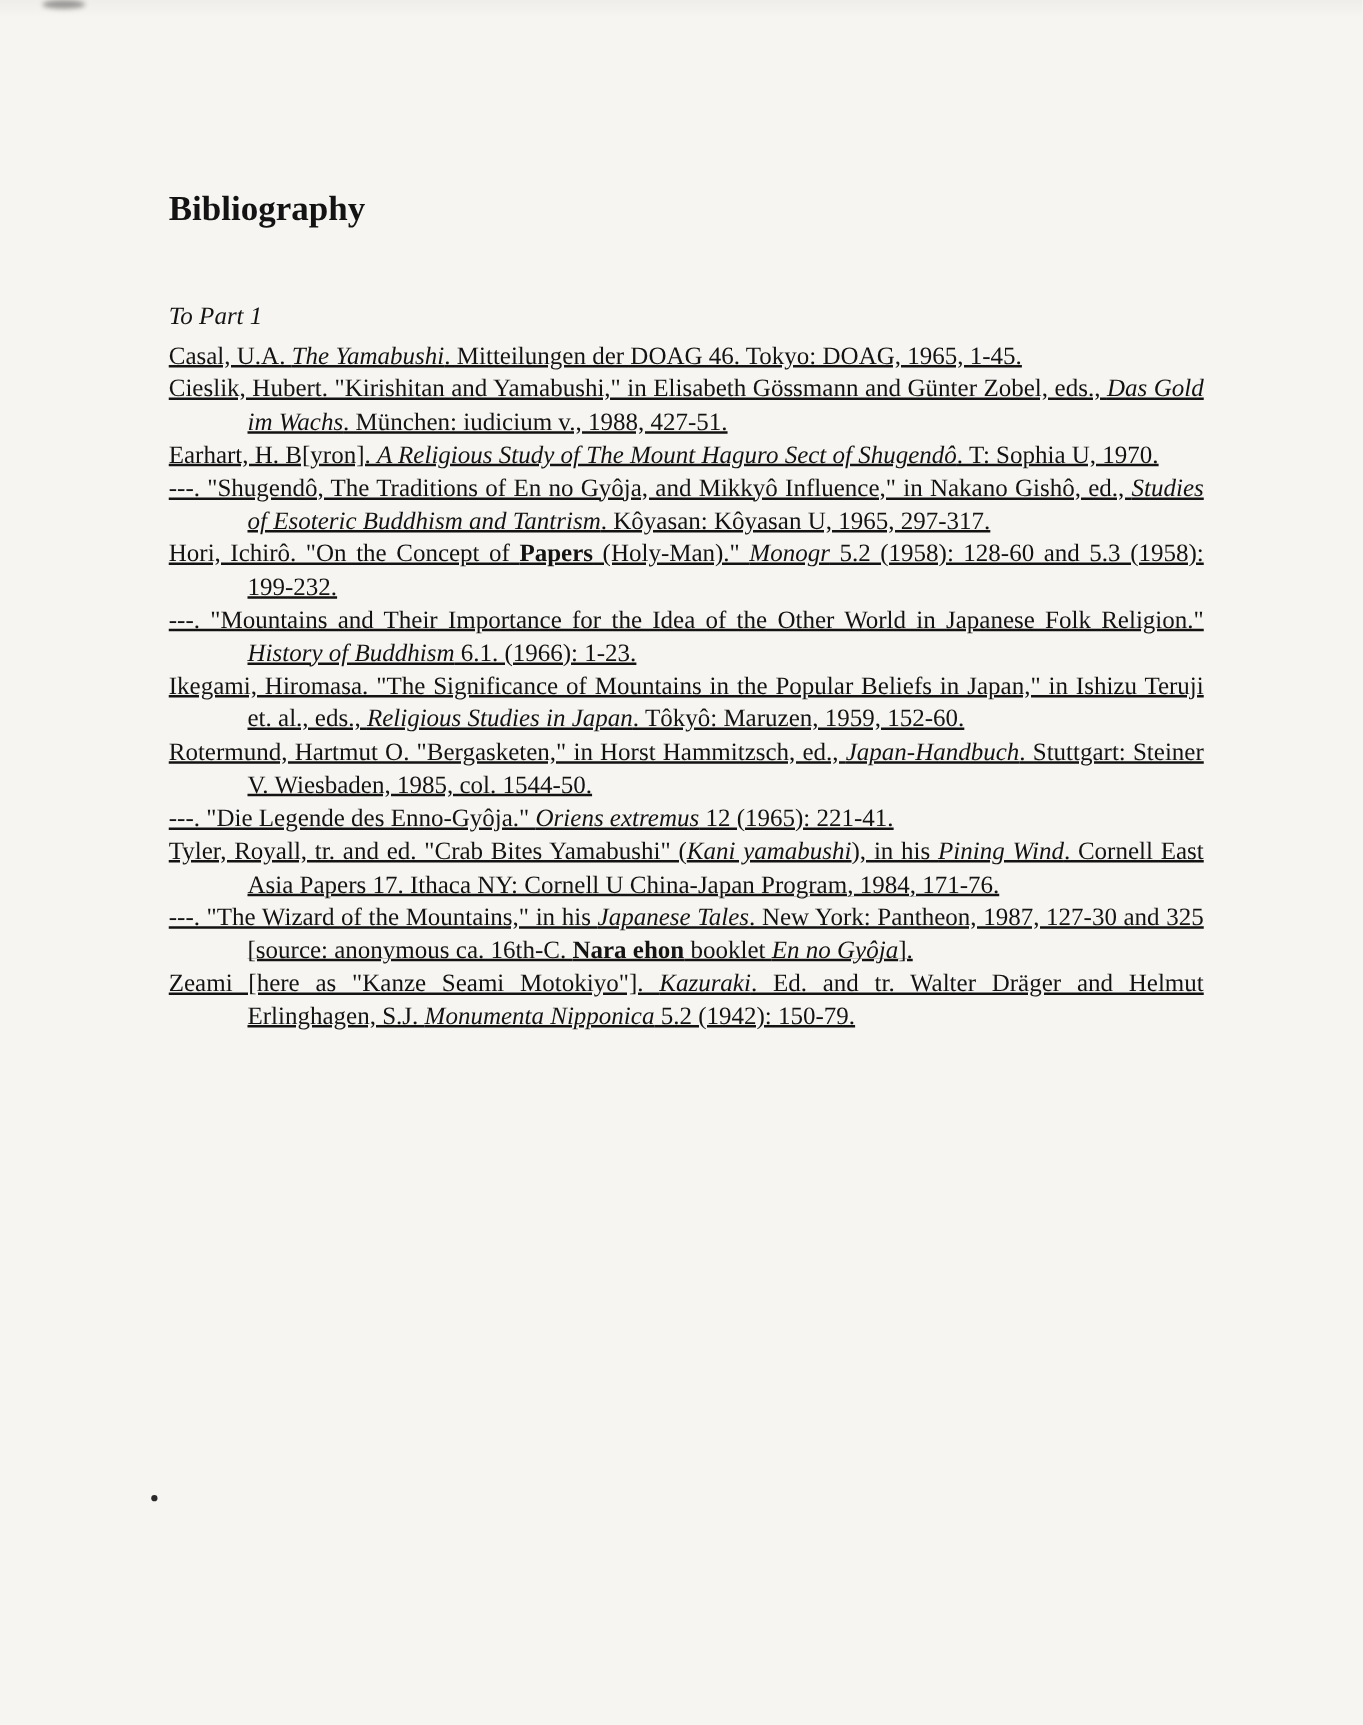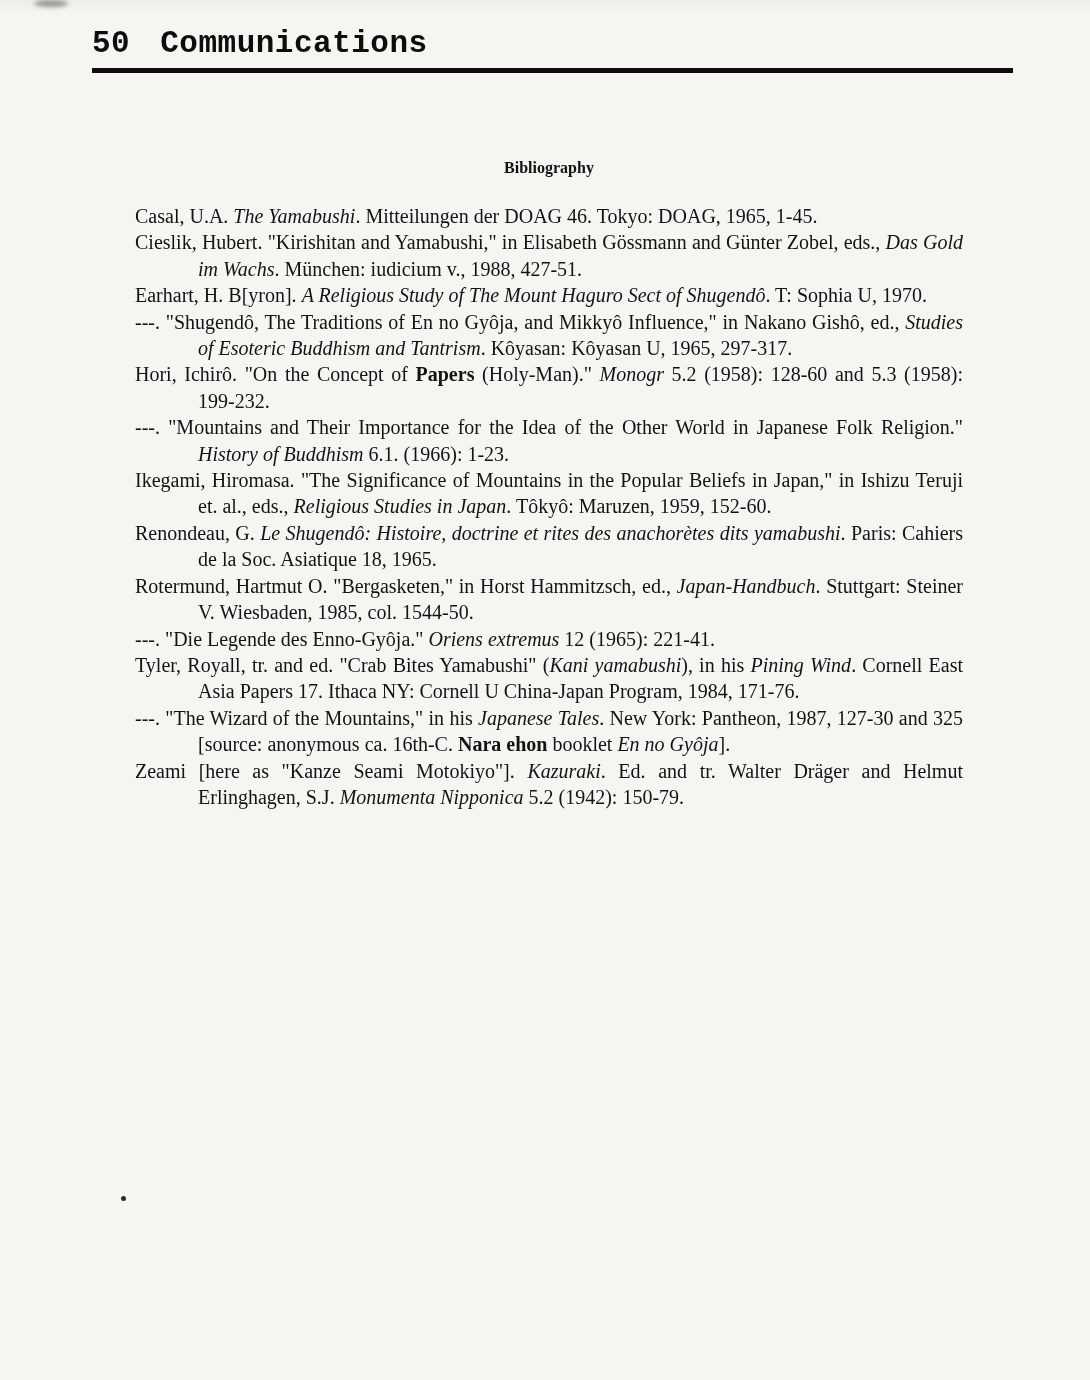--- a/index.html
+++ b/index.html
@@ -47,33 +47,34 @@
 
   
   .content {
     position: absolute;
     left: 135px;
     top: 155px;
     width: 828px;
   }
   .bib-title {
     margin: 0;
-    text-align: center;
-    font-size: 16px;
+    text-align: left;
+    font-size: 28px;
     font-weight: bold;
     line-height: 26px;
   }
   .bib-subtitle {
     margin: 59px 0 0 0;
     font-size: 20px;
     font-style: italic;
     line-height: 26px;
   }
   .entries {
-    margin-top: 22px;
+    margin-top: 6px;
+    text-decoration: underline;
   }
   .entry {
     margin: 0;
     font-size: 20px;
     line-height: 26.4px;
     text-align: justify;
     padding-left: 63px;
     text-indent: -63px;
   }
   .it { font-style: italic; }
@@ -100,40 +101,34 @@
     border-radius: 50%;
   }
 </style>
 </head>
 <body>
 
 <div class="page">
 
   <div class="smudge-top-left"></div>
 
-  <header class="page-header">
-    <div class="header-line">
-      <span class="page-number">50</span><span class="section-title">Communications</span>
-    </div>
-    <div class="header-rule"></div>
-  </header>
 
   <main class="content">
     <h1 class="bib-title">Bibliography</h1>
 
+    <p class="bib-subtitle">To Part 1</p>
 
     <div class="entries">
         <p class="entry"><span>Casal, U.A. </span><span class="it">The Yamabushi</span><span>. Mitteilungen der DOAG 46. Tokyo: DOAG, 1965, 1-45.</span></p>
         <p class="entry"><span>Cieslik, Hubert. "Kirishitan and Yamabushi," in Elisabeth Gössmann and Günter Zobel, eds., </span><span class="it">Das Gold im Wachs</span><span>. München: iudicium v., 1988, 427-51.</span></p>
         <p class="entry"><span>Earhart, H. B[yron]. </span><span class="it">A Religious Study of The Mount Haguro Sect of Shugendô</span><span>. T: Sophia U, 1970.</span></p>
         <p class="entry"><span>---. "Shugendô, The Traditions of En no Gyôja, and Mikkyô Influence," in Nakano Gishô, ed., </span><span class="it">Studies of Esoteric Buddhism and Tantrism</span><span>. Kôyasan: Kôyasan U, 1965, 297-317.</span></p>
         <p class="entry"><span>Hori, Ichirô. "On the Concept of </span><span class="bd">Papers</span><span> (Holy-Man)." </span><span class="it">Monogr</span><span> 5.2 (1958): 128-60 and 5.3 (1958): 199-232.</span></p>
         <p class="entry"><span>---. "Mountains and Their Importance for the Idea of the Other World in Japanese Folk Religion." </span><span class="it">History of Buddhism</span><span> 6.1. (1966): 1-23.</span></p>
         <p class="entry"><span>Ikegami, Hiromasa. "The Significance of Mountains in the Popular Beliefs in Japan," in Ishizu Teruji et. al., eds., </span><span class="it">Religious Studies in Japan</span><span>. Tôkyô: Maruzen, 1959, 152-60.</span></p>
-        <p class="entry"><span>Renondeau, G. </span><span class="it">Le Shugendô: Histoire, doctrine et rites des anachorètes dits yamabushi</span><span>. Paris: Cahiers de la Soc. Asiatique 18, 1965.</span></p>
         <p class="entry"><span>Rotermund, Hartmut O. "Bergasketen," in Horst Hammitzsch, ed., </span><span class="it">Japan-Handbuch</span><span>. Stuttgart: Steiner V. Wiesbaden, 1985, col. 1544-50.</span></p>
         <p class="entry"><span>---. "Die Legende des Enno-Gyôja." </span><span class="it">Oriens extremus</span><span> 12 (1965): 221-41.</span></p>
         <p class="entry"><span>Tyler, Royall, tr. and ed. "Crab Bites Yamabushi" (</span><span class="it">Kani yamabushi</span><span>), in his </span><span class="it">Pining Wind</span><span>. Cornell East Asia Papers 17. Ithaca NY: Cornell U China-Japan Program, 1984, 171-76.</span></p>
         <p class="entry"><span>---. "The Wizard of the Mountains," in his </span><span class="it">Japanese Tales</span><span>. New York: Pantheon, 1987, 127-30 and 325 [source: anonymous ca. 16th-C. </span><span class="bd">Nara ehon</span><span> booklet </span><span class="it">En no Gyôja</span><span>].</span></p>
         <p class="entry"><span>Zeami [here as "Kanze Seami Motokiyo"]. </span><span class="it">Kazuraki</span><span>. Ed. and tr. Walter Dräger and Helmut Erlinghagen, S.J. </span><span class="it">Monumenta Nipponica</span><span> 5.2 (1942): 150-79.</span></p>
       </div>
   </main>
 
   <div class="artifact-dot"></div>
 

